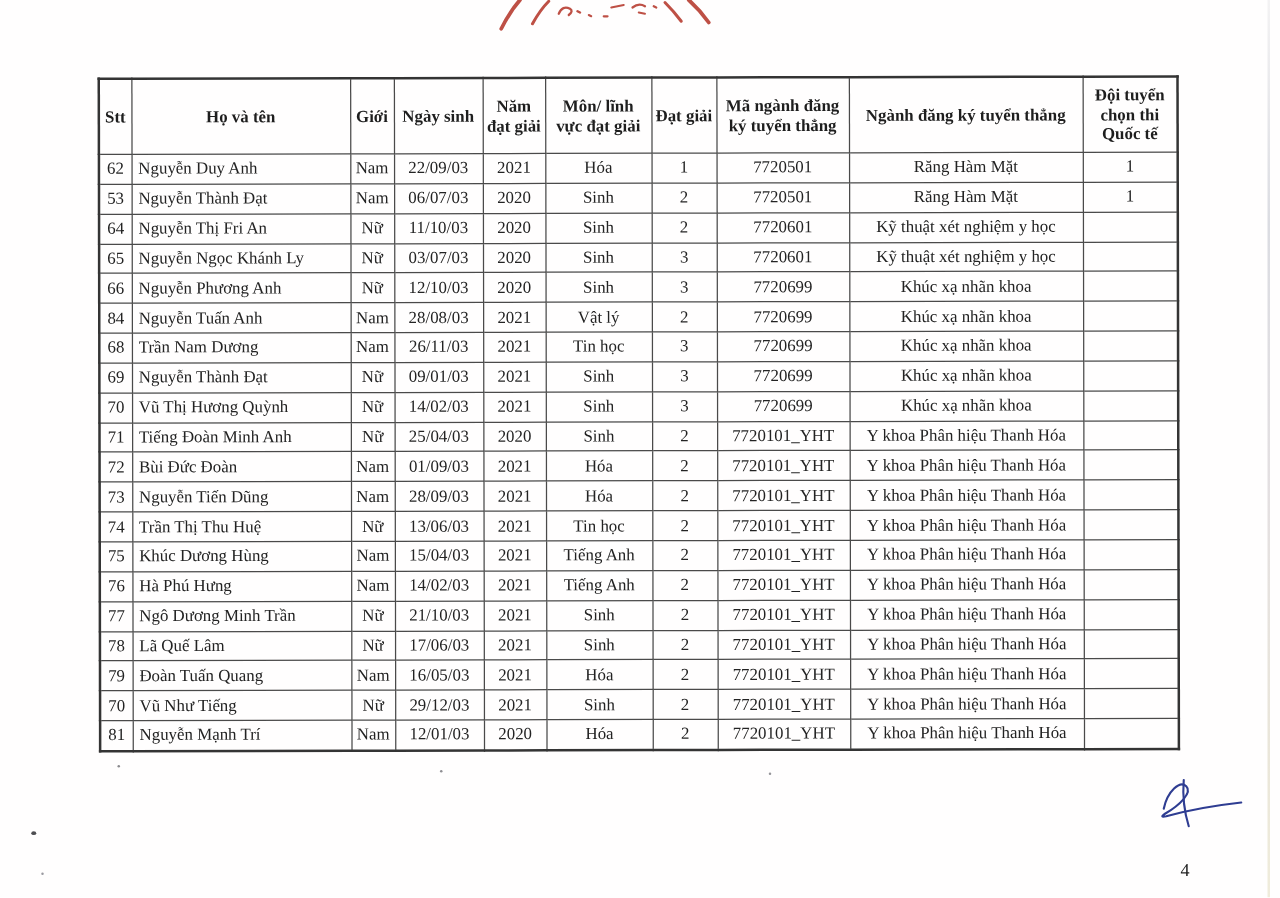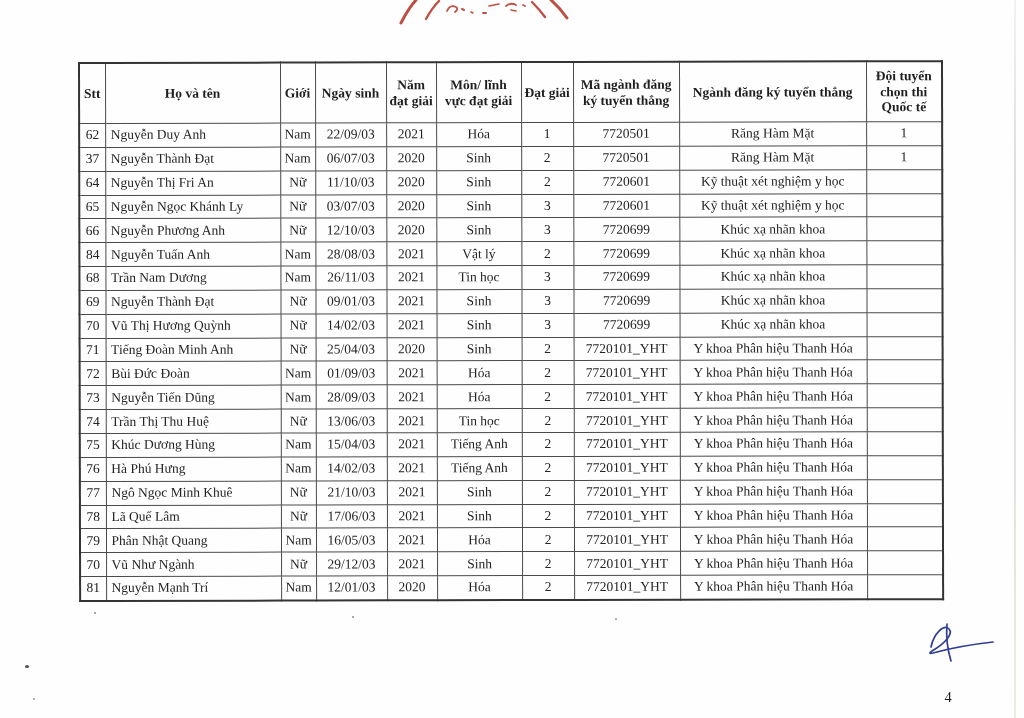--- a/index.html
+++ b/index.html
@@ -112,21 +112,21 @@
           <td>Nam</td>
           <td>22/09/03</td>
           <td>2021</td>
           <td>Hóa</td>
           <td>1</td>
           <td>7720501</td>
           <td>Răng Hàm Mặt</td>
           <td>1</td>
         </tr>
         <tr>
-          <td>37</td>
+          <td>53</td>
           <td>Nguyễn Thành Đạt</td>
           <td>Nam</td>
           <td>06/07/03</td>
           <td>2020</td>
           <td>Sinh</td>
           <td>2</td>
           <td>7720501</td>
           <td>Răng Hàm Mặt</td>
           <td>1</td>
         </tr>
@@ -281,21 +281,21 @@
           <td>14/02/03</td>
           <td>2021</td>
           <td>Tiếng Anh</td>
           <td>2</td>
           <td>7720101_YHT</td>
           <td>Y khoa Phân hiệu Thanh Hóa</td>
           <td></td>
         </tr>
         <tr>
           <td>77</td>
-          <td>Ngô Ngọc Minh Khuê</td>
+          <td>Ngô Dương Minh Trần</td>
           <td>Nữ</td>
           <td>21/10/03</td>
           <td>2021</td>
           <td>Sinh</td>
           <td>2</td>
           <td>7720101_YHT</td>
           <td>Y khoa Phân hiệu Thanh Hóa</td>
           <td></td>
         </tr>
         <tr>
@@ -305,33 +305,33 @@
           <td>17/06/03</td>
           <td>2021</td>
           <td>Sinh</td>
           <td>2</td>
           <td>7720101_YHT</td>
           <td>Y khoa Phân hiệu Thanh Hóa</td>
           <td></td>
         </tr>
         <tr>
           <td>79</td>
-          <td>Phân Nhật Quang</td>
+          <td>Đoàn Tuấn Quang</td>
           <td>Nam</td>
           <td>16/05/03</td>
           <td>2021</td>
           <td>Hóa</td>
           <td>2</td>
           <td>7720101_YHT</td>
           <td>Y khoa Phân hiệu Thanh Hóa</td>
           <td></td>
         </tr>
         <tr>
           <td>70</td>
-          <td>Vũ Như Ngành</td>
+          <td>Vũ Như Tiếng</td>
           <td>Nữ</td>
           <td>29/12/03</td>
           <td>2021</td>
           <td>Sinh</td>
           <td>2</td>
           <td>7720101_YHT</td>
           <td>Y khoa Phân hiệu Thanh Hóa</td>
           <td></td>
         </tr>
         <tr>

